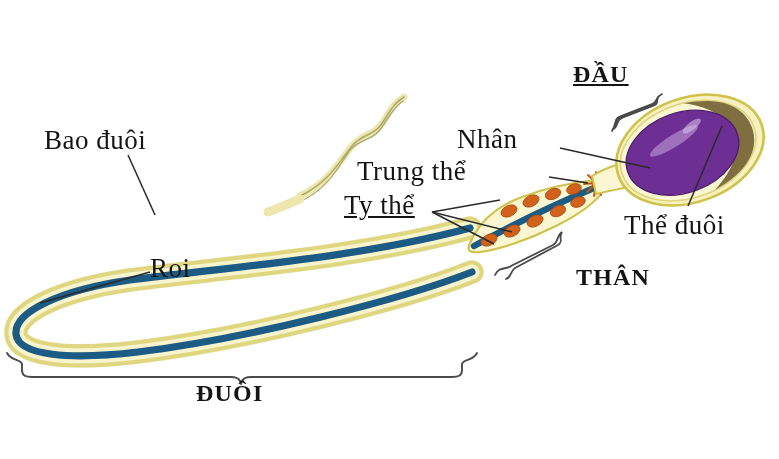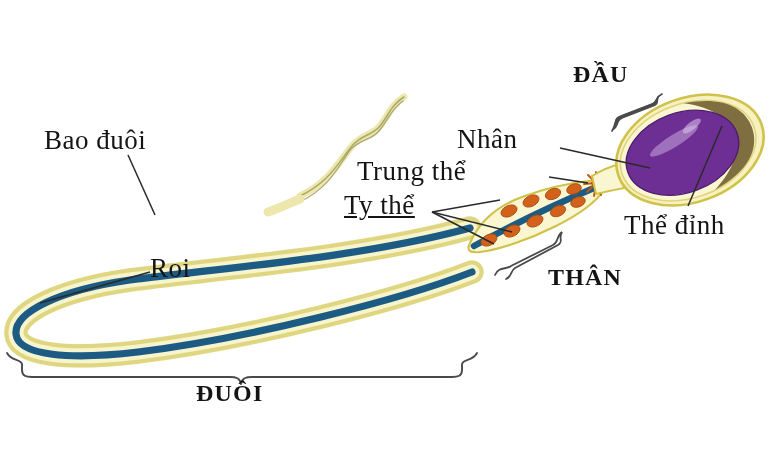--- a/index.html
+++ b/index.html
@@ -41,22 +41,22 @@
     font-size: 24px;
     font-weight: bold;
     letter-spacing: 1.2px;
   }
   #lbl-bao-duoi  { left: 44px;  top: 127px; }
   #lbl-roi       { left: 150px; top: 255px; }
   #lbl-trung-the { left: 357px; top: 158px; text-align: center; }
   #lbl-ty-the    { left: 344px; top: 192px; text-decoration: underline; }
   #lbl-nhan      { left: 457px; top: 126px; }
   #lbl-the-dinh  { left: 624px; top: 212px; }
-  #lbl-dau       { left: 573px; top: 62px; }
-  #lbl-than      { left: 548px; top: 265px; }
+  #lbl-dau       { left: 573px; top: 62px; text-decoration: underline; }
+  #lbl-than      { left: 576px; top: 265px; }
   #lbl-duoi      { left: 196px; top: 381px; }
 </style>
 </head>
 <body>
 
 <div id="stage">
 
   <svg id="diagram-svg" viewBox="0 0 779 459">
 
     <g>
@@ -214,21 +214,21 @@
   <div class="lbl lbl-part" id="lbl-bao-duoi">Bao đuôi</div>
 
   <div class="lbl lbl-part" id="lbl-roi">Roi</div>
 
   <div class="lbl lbl-part" id="lbl-trung-the">Trung thể</div>
 
   <div class="lbl lbl-part" id="lbl-ty-the">Ty thể</div>
 
   <div class="lbl lbl-part" id="lbl-nhan">Nhân</div>
 
-  <div class="lbl lbl-part" id="lbl-the-dinh">Thể đỉnh</div>
+  <div class="lbl lbl-part" id="lbl-the-dinh">Thể đuôi</div>
 
   <div class="lbl lbl-region" id="lbl-dau">ĐẦU</div>
 
   <div class="lbl lbl-region" id="lbl-than">THÂN</div>
 
   <div class="lbl lbl-region" id="lbl-duoi">ĐUÔI</div>
 
 </div>
 
 </body></html>

